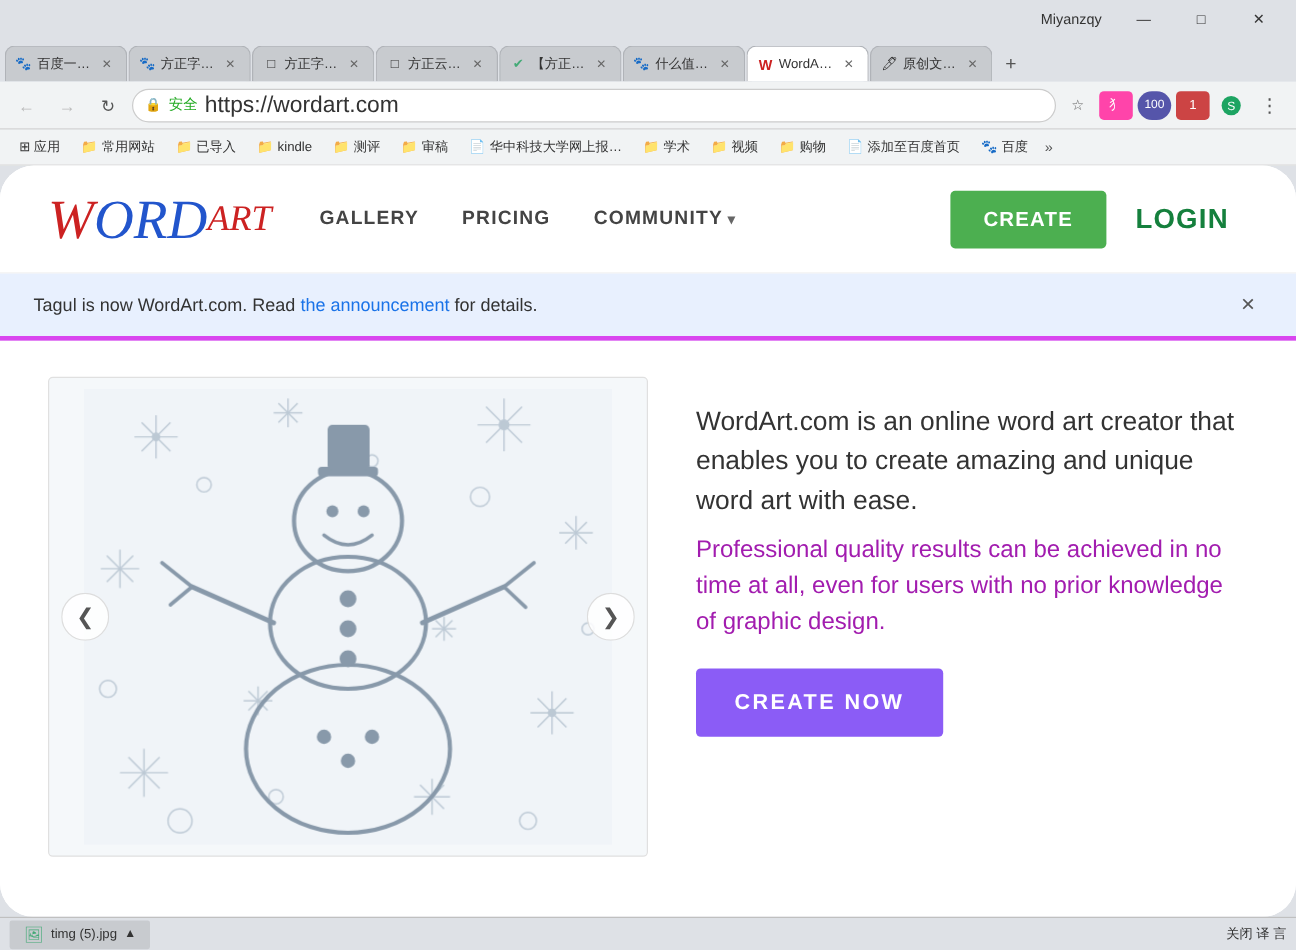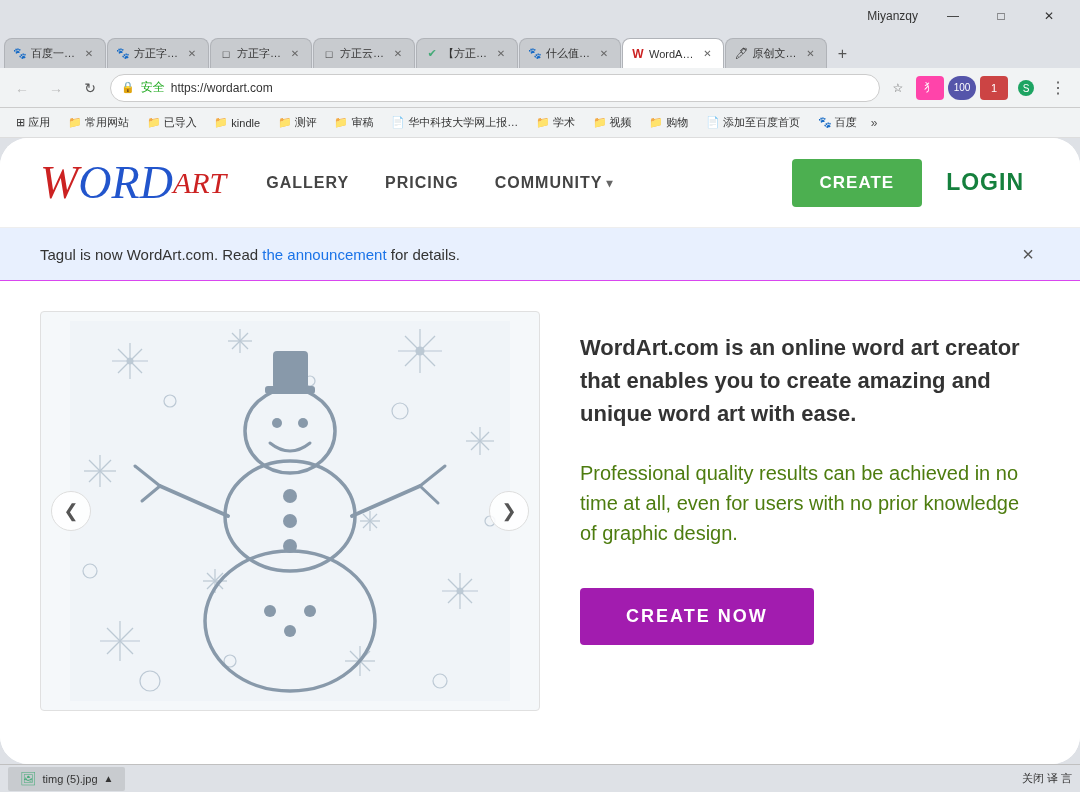--- a/index.html
+++ b/index.html
@@ -22,21 +22,21 @@
     .tab-label { overflow: hidden; text-overflow: ellipsis; white-space: nowrap; }
     .tab-close { width: 16px; height: 16px; border-radius: 50%; background: transparent; border: none; cursor: pointer; font-size: 10px; color: #666; display: flex; align-items: center; justify-content: center; flex-shrink: 0; margin-left: 2px; }
     .new-tab-btn { width: 28px; height: 28px; border: none; background: transparent; cursor: pointer; font-size: 16px; color: #555; display: flex; align-items: center; justify-content: center; }
 
     
     .address-bar { height: 40px; background: #f1f3f4; display: flex; align-items: center; padding: 4px 8px; gap: 6px; border-bottom: 1px solid #ccc; }
     .nav-btn { width: 28px; height: 28px; border: none; background: transparent; cursor: pointer; border-radius: 50%; display: flex; align-items: center; justify-content: center; color: #555; font-size: 14px; }
     .nav-btn.disabled { color: #bbb; cursor: default; }
     .url-bar { flex: 1; height: 28px; border: 1px solid #ccc; border-radius: 14px; background: white; display: flex; align-items: center; padding: 0 10px; font-size: 12px; color: #333; gap: 6px; }
     .url-bar .lock-icon { color: #4a4; font-size: 11px; }
-    .url-text { color: #333; font-size: 12px; }
+    .url-text { color: #333; font-size: 19px; }
     .url-actions { display: flex; gap: 2px; }
     .url-action-btn { width: 24px; height: 24px; border: none; background: transparent; cursor: pointer; border-radius: 50%; display: flex; align-items: center; justify-content: center; color: #666; font-size: 12px; }
     .browser-actions { display: flex; gap: 4px; align-items: center; }
     .browser-action-icon { width: 28px; height: 28px; border: none; background: transparent; cursor: pointer; border-radius: 50%; display: flex; align-items: center; justify-content: center; font-size: 14px; color: #555; }
 
     
     .bookmarks-bar { height: 30px; background: #f1f3f4; display: flex; align-items: center; padding: 0 8px; gap: 2px; border-bottom: 1px solid #ddd; overflow: hidden; }
     .bookmark-item { height: 24px; padding: 0 8px; border: none; background: transparent; cursor: pointer; border-radius: 4px; font-size: 11px; color: #333; display: flex; align-items: center; gap: 3px; white-space: nowrap; }
     .bookmark-folder-icon { font-size: 11px; }
     .bookmarks-more { font-size: 12px; color: #555; padding: 0 4px; }
@@ -50,42 +50,42 @@
     .nav-links { display: flex; align-items: center; gap: 36px; flex: 1; }
     .nav-link { font-size: 16px; font-weight: bold; color: #444; text-decoration: none; letter-spacing: 1px; cursor: pointer; }
     .nav-link-community { display: flex; align-items: center; gap: 4px; }
     .dropdown-arrow { font-size: 12px; color: #666; }
     .nav-buttons { display: flex; gap: 8px; align-items: center; }
     .btn-create { background: #4caf50; color: white; border: none; padding: 14px 28px; font-size: 17px; font-weight: bold; letter-spacing: 1px; cursor: pointer; border-radius: 4px; }
     .btn-signup { background: #2196f3; color: white; border: none; padding: 14px 22px; font-size: 17px; font-weight: bold; letter-spacing: 1px; cursor: pointer; border-radius: 4px; }
     .btn-login { background: transparent; color: #15803d; border: none; padding: 14px 16px; font-size: 23px; font-weight: bold; letter-spacing: 1px; cursor: pointer; border-radius: 4px; }
 
     
-    .announcement { background: #e8f0fe; padding: 14px 40px; display: flex; align-items: center; justify-content: space-between; border-bottom: 1px solid #d946ef; }
+    .announcement { background: #e8f0fe; padding: 14px 28px; display: flex; align-items: center; justify-content: space-between; border-bottom: 4px solid #d946ef; }
     .announcement-text { font-size: 15px; color: #333; }
     .announcement-link { color: #1a73e8; text-decoration: none; }
     .announcement-close { background: transparent; border: none; font-size: 20px; color: #555; cursor: pointer; width: 24px; height: 24px; display: flex; align-items: center; justify-content: center; }
 
     
     .hero { display: flex; padding: 30px 40px; gap: 40px; align-items: flex-start; background: white; flex: 1; }
     
     
     .carousel { width: 500px; min-width: 500px; height: 400px; background: #f5f8fa; border: 1px solid #e0e0e0; border-radius: 4px; position: relative; overflow: hidden; display: flex; align-items: center; justify-content: center; }
     .carousel-btn { position: absolute; width: 40px; height: 40px; background: rgba(255,255,255,0.85); border: 1px solid #ddd; border-radius: 50%; display: flex; align-items: center; justify-content: center; cursor: pointer; font-size: 18px; color: #555; z-index: 2; top: 50%; transform: translateY(-50%); }
     .carousel-btn-left { left: 10px; }
     .carousel-btn-right { right: 10px; }
 
     
     .snowman-container { width: 100%; height: 100%; display: flex; align-items: center; justify-content: center; }
 
     
     .hero-text { flex: 1; padding-top: 20px; }
-    .hero-description { font-size: 22px; line-height: 1.5; color: #333; margin-bottom: 28px; font-weight: bold; }
-    .hero-sub { font-size: 20px; line-height: 1.5; color: #4d7c0f; margin-bottom: 40px; }
-    .btn-create-now { background: #a21caf; color: white; border: none; padding: 18px 46px; font-size: 18px; font-weight: bold; letter-spacing: 2px; cursor: pointer; border-radius: 4px; }
+    .hero-description { font-size: 22px; line-height: 1.5; color: #333; margin-bottom: 10px; }
+    .hero-sub { font-size: 20px; line-height: 1.5; color: #a21caf; margin-bottom: 24px; }
+    .btn-create-now { background: #8b5cf6; color: white; border: none; padding: 18px 32px; font-size: 18px; font-weight: bold; letter-spacing: 2px; cursor: pointer; border-radius: 4px; }
 
     
     .status-bar { height: 28px; background: #dee1e6; display: flex; align-items: center; padding: 0 8px; border-top: 1px solid #c0c0c0; gap: 8px; }
     .status-file { display: flex; align-items: center; gap: 6px; background: #c8cbcf; padding: 2px 12px; height: 24px; border-radius: 2px; font-size: 11px; color: #333; }
     .status-file-icon { color: #4a7; font-size: 13px; }
     .status-spacer { flex: 1; }
     .status-right { font-size: 11px; color: #333; display: flex; gap: 4px; align-items: flex-end; }
   </style>
 </head>
 <body>

